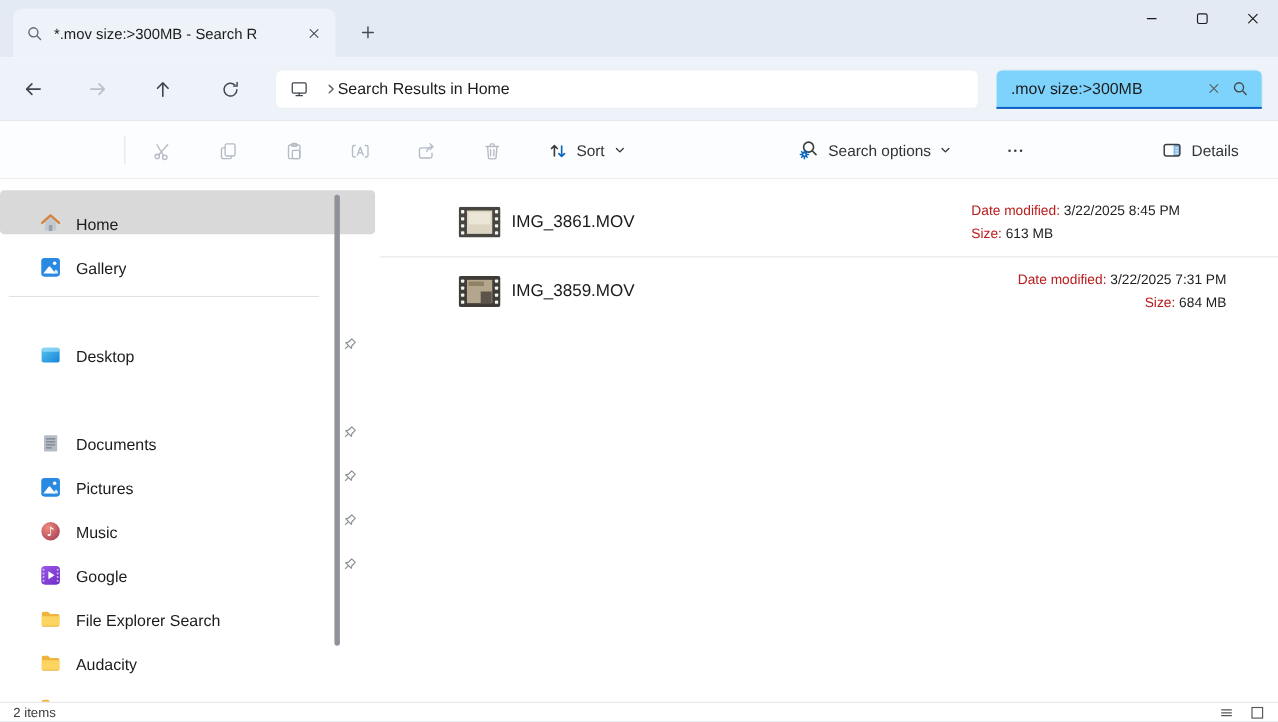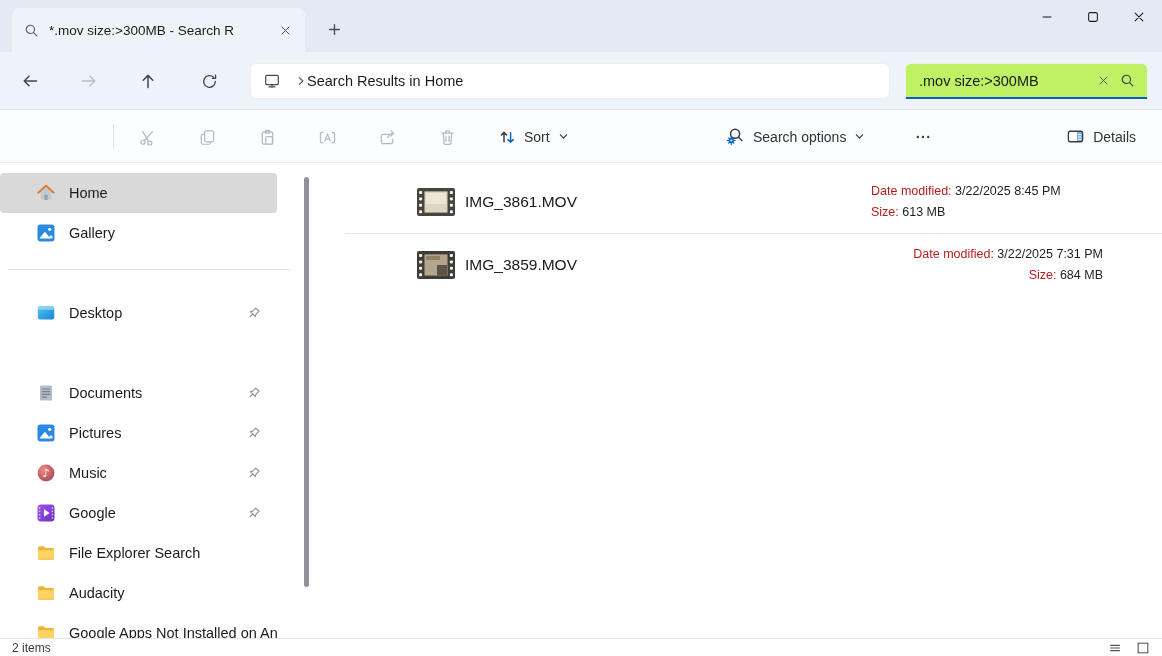--- a/index.html
+++ b/index.html
@@ -28,51 +28,51 @@
   .navbtn { position:absolute; top:11px; width:36px; height:36px; display:flex; align-items:center; justify-content:center; border-radius:4px; color:#3f4750; }
   .navbtn.disabled { color:#b9c0ca; }
   .addrbar {
     position:absolute; left:250px; top:11px; width:640px; height:36px;
     background:#ffffff; border-radius:6px; border:1px solid #eceff4;
     display:flex; align-items:center; padding:0 12px;
   }
   .addr-text { font-size:14.5px; color:#1c1c1c; margin-left:0; }
   .searchbox {
     position:absolute; left:905px; top:11px; width:243px; height:36px;
-    background:#bef264; border:1px solid #eceff4; border-bottom:2px solid #0a5dc2;
+    background:#7dd3fc; border:1px solid #eceff4; border-bottom:2px solid #0a5dc2;
     border-radius:6px 6px 2px 2px; display:flex; align-items:center; padding:0 8px 0 13px;
   }
   .search-value { flex:1; font-size:14.5px; color:#1b1b1b; white-space:nowrap; overflow:hidden; }
   .sbtn { width:24px; height:24px; display:flex; align-items:center; justify-content:center; color:#4c4c4c; border-radius:4px; }
   
   .toolbar { position:absolute; top:110px; left:0; right:0; height:53px; background:#fcfdfe; border-bottom:1px solid #e9e9e9; }
   .tbtn {
     position:absolute; top:8px; height:37px; display:flex; align-items:center; gap:8px;
     padding:0 10px; border-radius:4px; font-size:14px; color:#333; white-space:nowrap;
   }
   .tbtn.disabled { color:#a9b2bd; }
   .tsep { position:absolute; left:113px; top:14px; width:1px; height:25px; background:#e3e3e3; }
   .ticon { position:absolute; top:9px; width:40px; height:36px; display:flex; align-items:center; justify-content:center; color:#b4bbc5; border-radius:4px; }
   .chev { width:11px; height:11px; }
   
   .content { position:absolute; top:163px; left:0; right:0; bottom:18px; background:#fff; }
   .sidebar { position:absolute; left:0; top:0; width:315px; height:100%; }
   .side-item {
-    position:absolute; left:0; width:277px; height:40px; border-radius:4px;
-    display:flex; align-items:center; padding-left:36px; font-size:14.5px; color:#1b1b1b;
+    position:absolute; left:0; width:341px; height:40px; border-radius:4px;
+    display:flex; align-items:flex-end; padding-left:36px; font-size:14.5px; color:#1b1b1b;
   }
   .side-item.selected { background:#d9d9d9; }
   .si-icon { width:20px; height:20px; margin-right:13px; flex:0 0 auto; }
   .si-label { white-space:nowrap; overflow:hidden; max-width:208px; }
   .pin { position:absolute; right:16px; top:13px; width:15px; height:15px; }
   .side-div { position:absolute; left:8px; width:282px; top:106px; height:1px; background:#e2e2e2; }
   .side-scroll { position:absolute; left:304px; top:14px; width:5px; height:410px; background:#8f9399; border-radius:3px; }
   
   .files { position:absolute; left:345px; right:0; top:0; height:100%; }
-  .frow { position:absolute; left:0; right:12px; height:62px; display:flex; align-items:center; }
+  .frow { position:absolute; left:0; right:0; height:62px; display:flex; align-items:center; }
   .frow-1 { top:8px; } .frow-2 { top:71px;text-align:right; }
   .fdiv { position:absolute; left:0; right:0; top:70px; height:1px; background:#e6e6e6; }
   .fthumb { margin-left:72px; flex:0 0 auto; }
   .fname { margin-left:10px; font-size:15.5px; color:#1a1a1a; }
   .fdetails { position:absolute; right:47px; top:50%; transform:translateY(-50%); width:232px; font-size:12.5px; line-height:21px; color:#1f1f1f; }
   .flabel { color:#b91c1c; }
   
   .statusbar {
     position:absolute; left:0; right:0; bottom:0; height:18px; background:#fff;
     border-top:1px solid #e8e8e8; display:flex; align-items:center; padding:0 12px;
@@ -273,21 +273,21 @@
     </div>
     <span class="ticon" style="left:903px; color:#3c3c3c">
       <svg width="18" height="18" viewBox="0 0 20 20">
           <g fill="#3c3c3c">
             <circle cx="4.2" cy="10" r="1.3"></circle>
             <circle cx="10" cy="10" r="1.3"></circle>
             <circle cx="15.8" cy="10" r="1.3"></circle>
           </g>
         </svg>
     </span>
-    <div class="tbtn" style="right:16px">
+    <div class="tbtn" style="right:26px">
       <svg width="19" height="19" viewBox="0 0 20 20">
           <path fill="#7fb5e6" d="M11.5 4.5h4a2 2 0 0 1 2 2v7a2 2 0 0 1-2 2h-4z"></path>
           <path d="M13 8h3M13 10.5h3M13 13h3" stroke="#fff" stroke-width="1"></path>
           <rect x="2.5" y="4.5" width="15" height="11" rx="2" fill="none" stroke="#3c3c3c" stroke-width="1.4"></rect>
         </svg>
       <span>Details</span>
     </div>
   </div>
 
   <div class="content">

